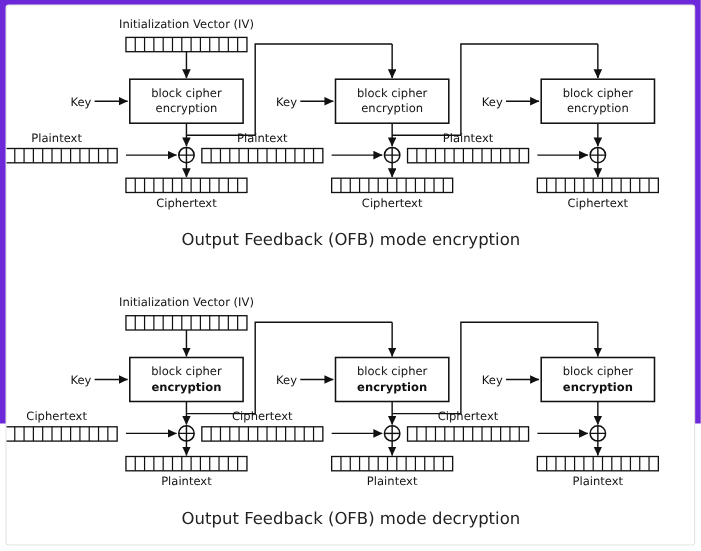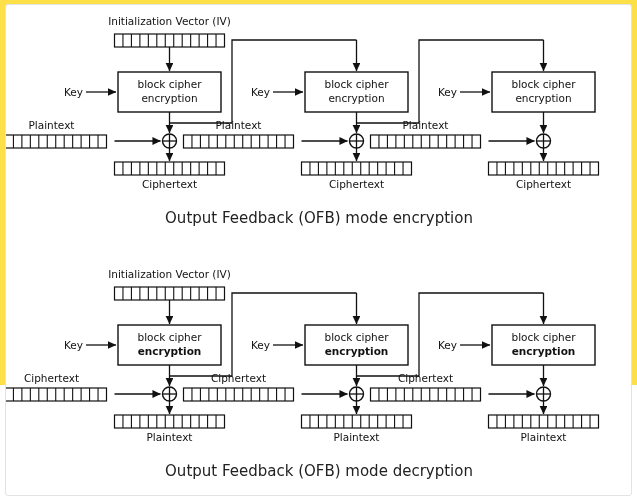--- a/index.html
+++ b/index.html
@@ -4,21 +4,21 @@
 <style>
   html,body{margin:0;padding:0;}
   body{
     width:637px;height:501px;
     background:#ffffff;
     font-family:"DejaVu Sans","Liberation Sans",sans-serif;
     overflow:hidden;
   }
   #page{
     position:absolute;left:0;top:0;width:637px;height:385px;
-    background:#fde047;
+    background:#6d28d9;
     box-sizing:border-box;
     text-align:center;
   }
   #frame{
     position:absolute;left:5px;top:4px;
     width:627px;height:492px;
     border:1px solid #e3e3e3;
     border-radius:3px;
     box-sizing:border-box;
     background:#fff;

